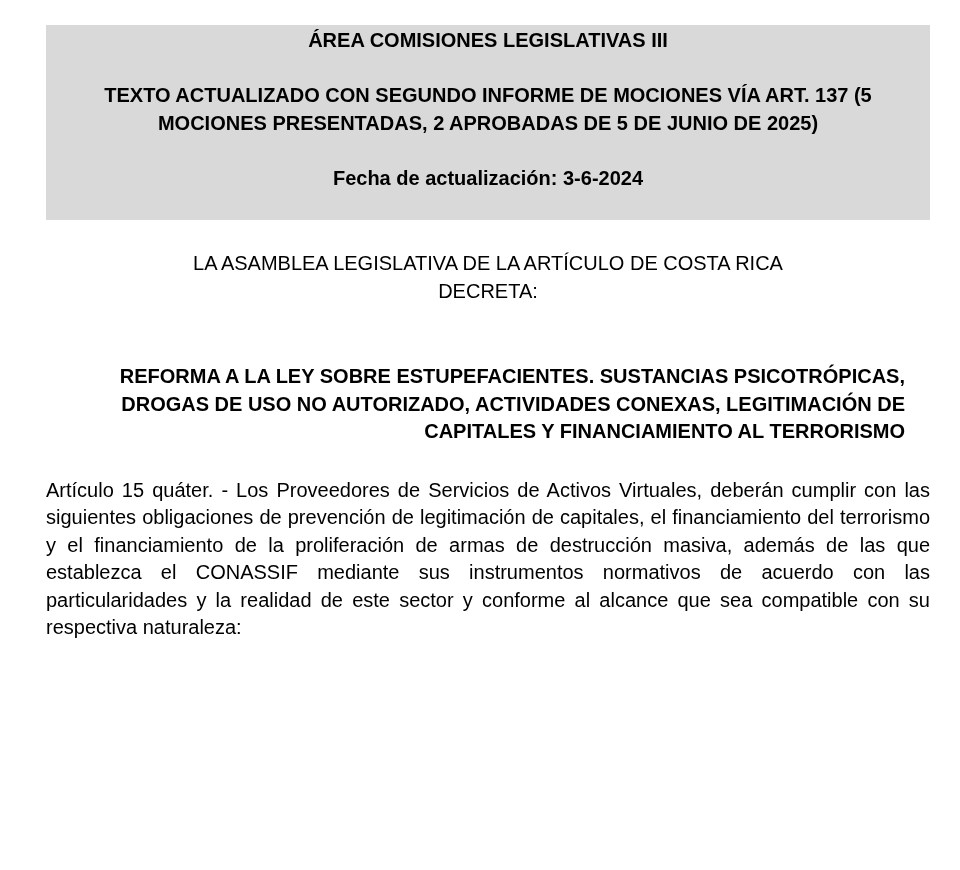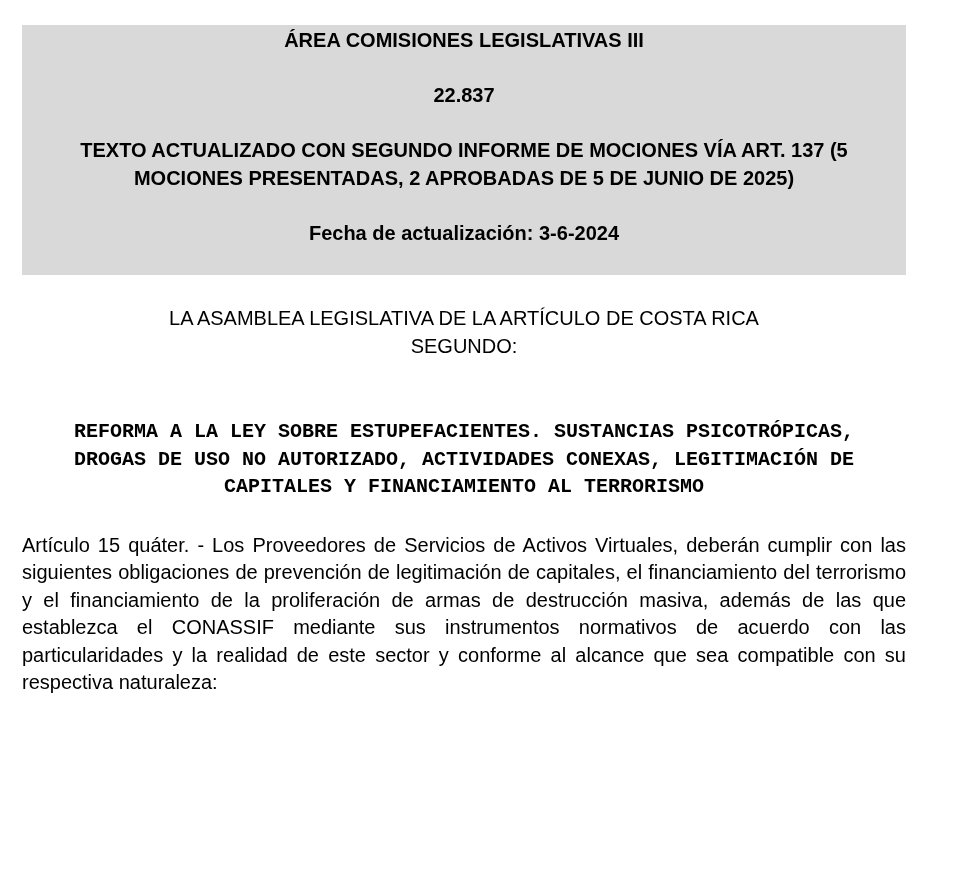--- a/index.html
+++ b/index.html
@@ -13,20 +13,21 @@
     font-family: "Liberation Sans", "DejaVu Sans", sans-serif;
     font-size: 20px;
     line-height: 27.5px;
     color: #000000;
     overflow: hidden;
   }
   .page {
     width: 768px;
     height: 870px;
     position: relative;
+    margin-left: 24px;
   }
   .content-col {
     position: absolute;
     left: 22px;
     top: 25px;
     width: 884px;
   }
   .header-box {
     width: 884px;
     box-sizing: border-box;
@@ -46,49 +47,47 @@
     text-decoration-thickness: 2px;
     text-underline-offset: 3px;
   }
   .decree {
     margin: 30px 0 0 0;
     text-align: center;
   }
   .doc-title {
     margin: 58px auto 0 auto;
     max-width: 834px;
-    text-align: center;
+    text-align: right;
     font-weight: bold;
-    font-family: Liberation Mono, monospace;
   }
   .article-intro {
     margin: 30px 0 0 0;
     text-align: justify;
   }
   .article-body {
     margin: 31px 0 0 0;
     text-align: justify;
   }
 </style>
 </head>
 <body>
 
 <div class="page">
   <div class="content-col">
 
     <div class="header-box">
       <p>ÁREA COMISIONES LEGISLATIVAS III</p>
-      <p>22.837</p>
       <p>TEXTO ACTUALIZADO CON SEGUNDO INFORME DE MOCIONES VÍA ART. 137 (5 MOCIONES PRESENTADAS, 2 APROBADAS DE 5 DE JUNIO DE 2025)</p>
       <p>Fecha de actualización: 3-6-2024</p>
     </div>
 
     <div class="decree">
       <div>LA ASAMBLEA LEGISLATIVA DE LA ARTÍCULO DE COSTA RICA</div>
-      <div>SEGUNDO:</div>
+      <div>DECRETA:</div>
     </div>
 
     <div class="doc-title">REFORMA A LA LEY SOBRE ESTUPEFACIENTES. SUSTANCIAS PSICOTRÓPICAS, DROGAS DE USO NO AUTORIZADO, ACTIVIDADES CONEXAS, LEGITIMACIÓN DE CAPITALES Y FINANCIAMIENTO AL TERRORISMO</div>
 
 
     <p class="article-body">Artículo 15 quáter. - Los Proveedores de Servicios de Activos Virtuales, deberán cumplir con las siguientes obligaciones de prevención de legitimación de capitales, el financiamiento del terrorismo y el financiamiento de la proliferación de armas de destrucción masiva, además de las que establezca el CONASSIF mediante sus instrumentos normativos de acuerdo con las particularidades y la realidad de este sector y conforme al alcance que sea compatible con su respectiva naturaleza:</p>
 
   </div>
 </div>
 

